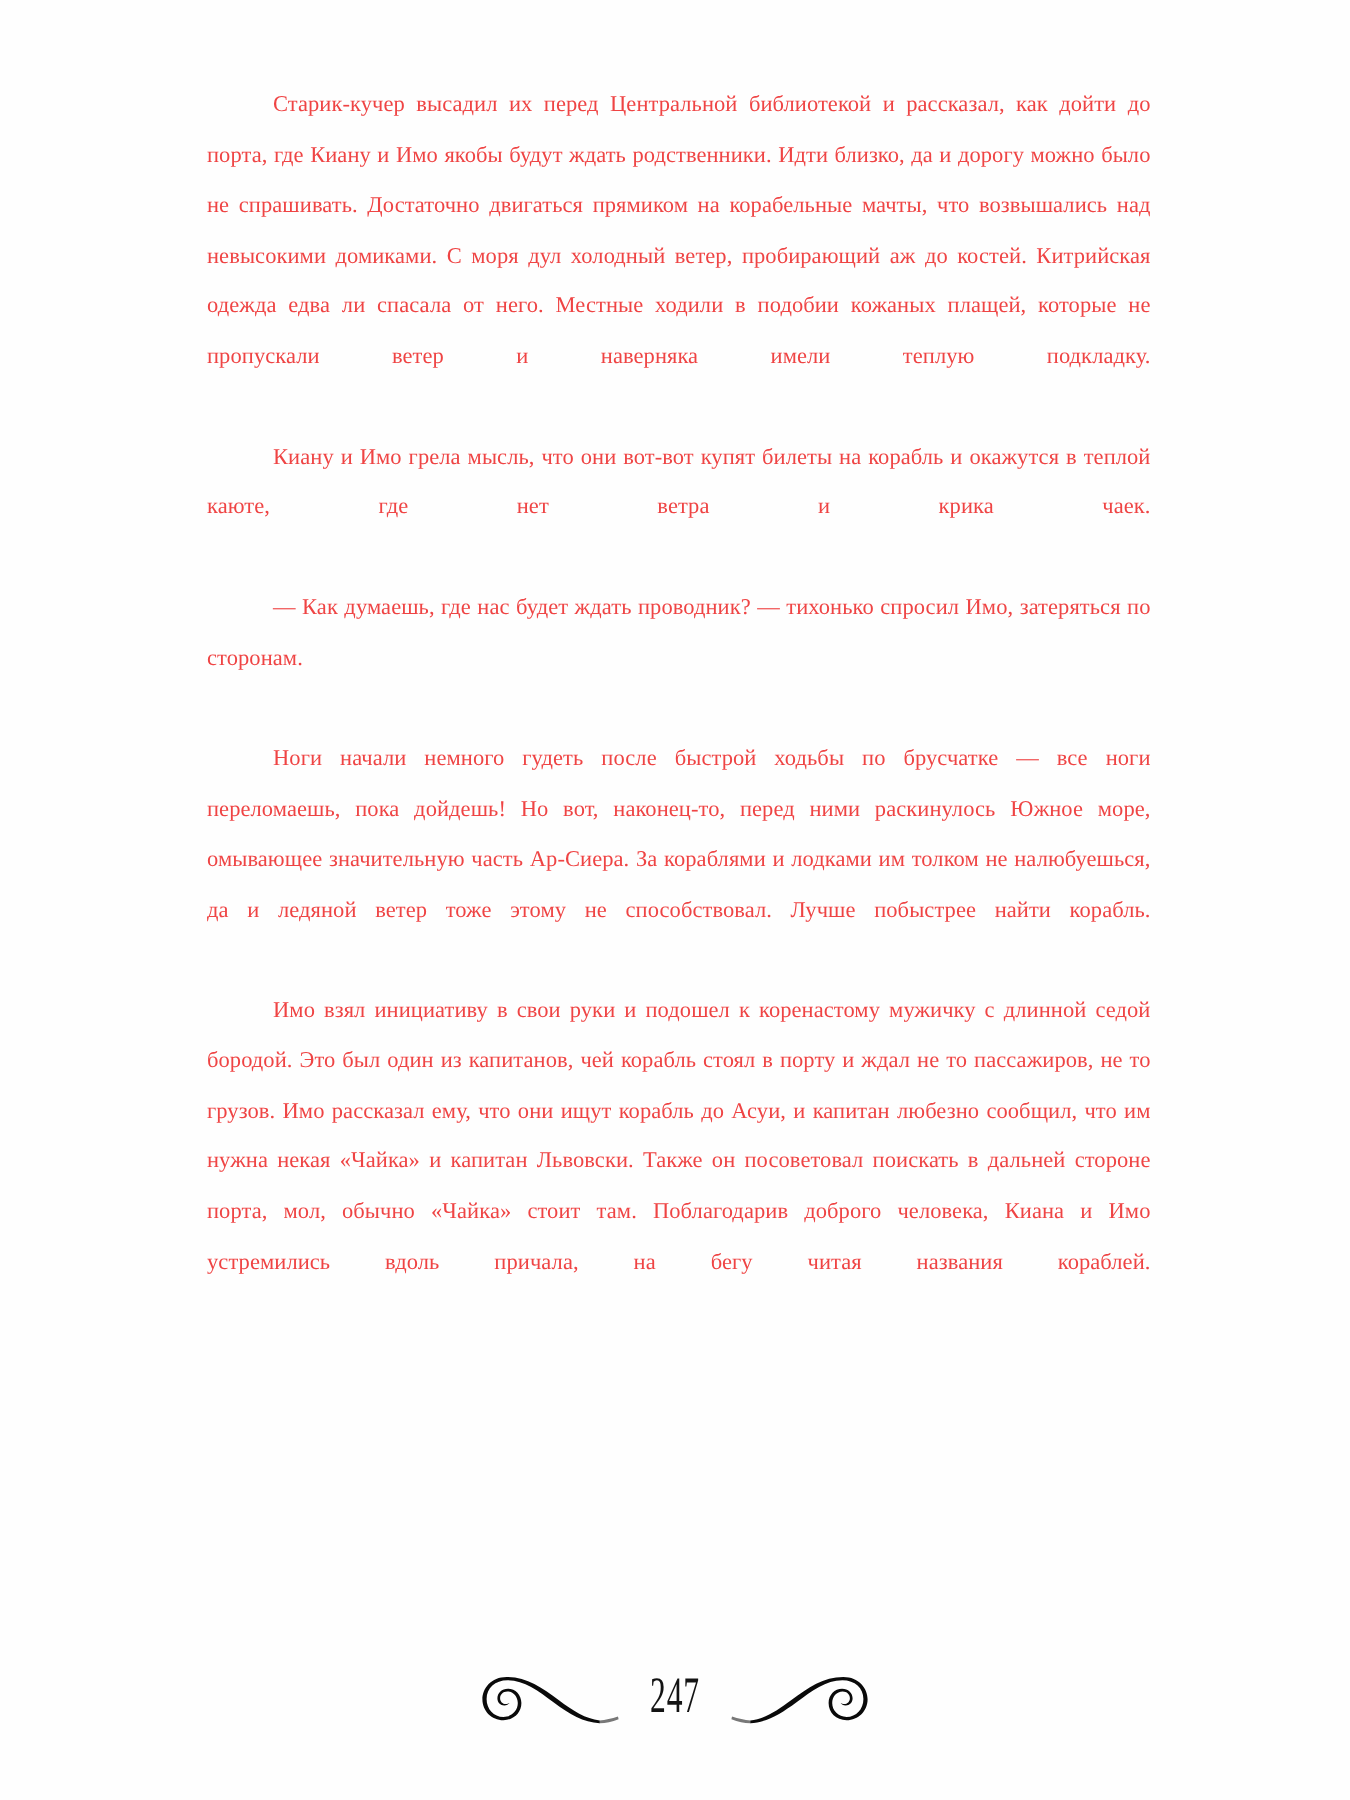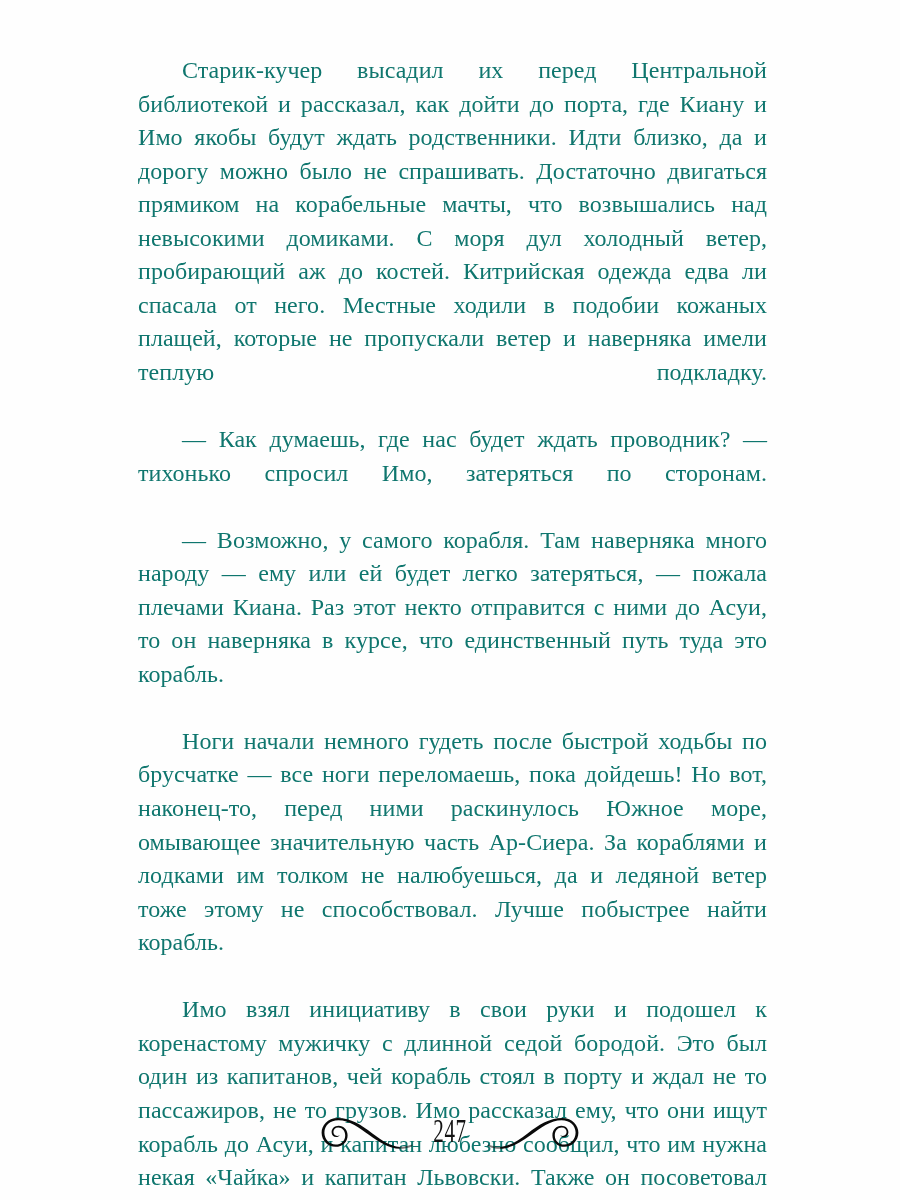--- a/index.html
+++ b/index.html
@@ -30,23 +30,23 @@
     left: 138px;
     top: 54px;
     width: 629px;
   }
 
   .para {
     margin: 0;
     text-align: justify;
     text-justify: inter-word;
     text-indent: 44px;
-    font-size: 24px;
+    font-size: 15px;
     line-height: 33.55px;
-    color: #0f766e;
+    color: #ef4444;
     letter-spacing: 0.05px;
     word-spacing: 0.2px;
     hyphens: none;
   }
 
   
   .para::after {
     content: "";
     display: inline-block;
     width: 100%;
@@ -86,22 +86,22 @@
     padding-bottom: 4px;
   }
 </style>
 </head>
 <body>
 
 <div class="page">
 
   <div class="text-block">
     <p class="para">Старик-кучер высадил их перед Центральной библиотекой и рассказал, как дойти до порта, где Киану и Имо якобы будут ждать родственники. Идти близко, да и дорогу можно было не спрашивать. Достаточно двигаться прямиком на корабельные мачты, что возвышались над невысокими домиками. С моря дул холодный ветер, пробирающий аж до костей. Китрийская одежда едва ли спасала от него. Местные ходили в подобии кожаных плащей, которые не пропускали ветер и наверняка имели теплую подкладку.</p>
+    <p class="para">Киану и Имо грела мысль, что они вот-вот купят билеты на корабль и окажутся в теплой каюте, где нет ветра и крика чаек.</p>
     <p class="para">— Как думаешь, где нас будет ждать проводник? — тихонько спросил Имо, затеряться по сторонам.</p>
-    <p class="para">— Возможно, у самого корабля. Там наверняка много народу — ему или ей будет легко затеряться, — пожала плечами Киана. Раз этот некто отправится с ними до Асуи, то он наверняка в курсе, что единственный путь туда это корабль.</p>
     <p class="para">Ноги начали немного гудеть после быстрой ходьбы по брусчатке — все ноги переломаешь, пока дойдешь! Но вот, наконец-то, перед ними раскинулось Южное море, омывающее значительную часть Ар-Сиера. За кораблями и лодками им толком не налюбуешься, да и ледяной ветер тоже этому не способствовал. Лучше побыстрее найти корабль.</p>
     <p class="para">Имо взял инициативу в свои руки и подошел к коренастому мужичку с длинной седой бородой. Это был один из капитанов, чей корабль стоял в порту и ждал не то пассажиров, не то грузов. Имо рассказал ему, что они ищут корабль до Асуи, и капитан любезно сообщил, что им нужна некая «Чайка» и капитан Львовски. Также он посоветовал поискать в дальней стороне порта, мол, обычно «Чайка» стоит там. Поблагодарив доброго человека, Киана и Имо устремились вдоль причала, на бегу читая названия кораблей.</p>
 
   </div>
 
   <div class="footer">
 
     <svg class="ornament left" viewBox="0 0 92 44" aria-hidden="true">
       <path fill="#0a0a0a" d="
         M 16.8 7.0

